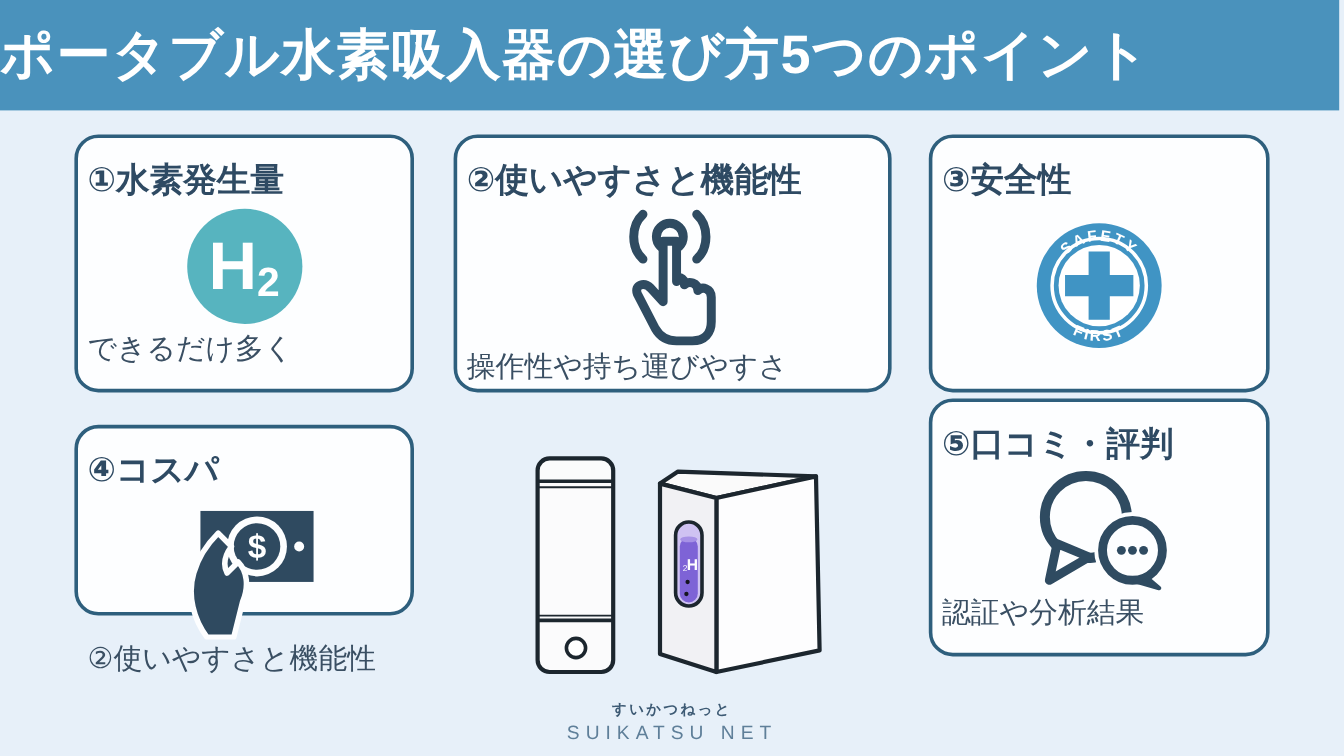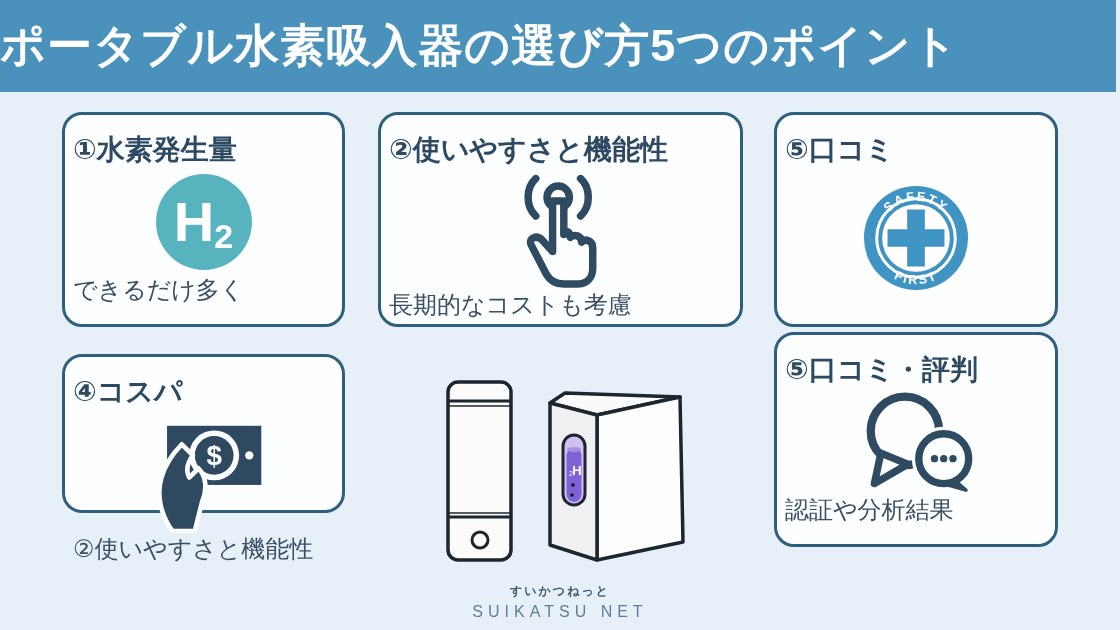--- a/index.html
+++ b/index.html
@@ -68,25 +68,25 @@
       <g stroke="#2f4b61" stroke-linecap="round" stroke-linejoin="round">
         <path d="M33,10 C22,20 22,40 33,50" fill="none" stroke-width="8"></path>
         <path d="M81,10 C92,20 92,40 81,50" fill="none" stroke-width="8"></path>
         <circle cx="57" cy="30" r="12" fill="#fdfeff" stroke-width="8"></circle>
         <path d="M51,34 L51,88 L40,76 C34,70 25,73 28,81 L44,112
                  C48,119 55,123 63,123 L77,123 C88,123 94,116 94,106 L94,84
                  C94,76 86,74 82,78 C82,71 74,69 70,73 C70,66 63,64 63,70 L63,34 Z" fill="#fdfeff" stroke-width="8"></path>
       </g>
     </svg>
   </div>
-  <div class="card-caption">長期的なコストも考慮</div>
+  <div class="card-caption">操作性や持ち運びやすさ</div>
 </div>
 
 <div class="card" id="card-3">
-  <div class="card-title">⑤口コミ</div>
+  <div class="card-title">③安全性</div>
   <div class="icon-wrap">
     <svg width="108" height="108" viewBox="0 0 110 110">
       <defs>
         <path id="arcT" d="M17,55 A38,38 0 0 1 93,55" fill="none"></path>
         <path id="arcB" d="M8,55 A47,47 0 0 0 102,55" fill="none"></path>
       </defs>
       <circle cx="55" cy="55" r="53" fill="#4094c4"></circle>
       <circle cx="55" cy="55" r="40" fill="none" stroke="#ffffff" stroke-width="3"></circle>
       <circle cx="55" cy="55" r="34.5" fill="#ffffff"></circle>
       <path d="M46,26 H64 V46 H84 V64 H64 V84 H46 V64 H26 V46 H46 Z" fill="#4094c4"></path>

